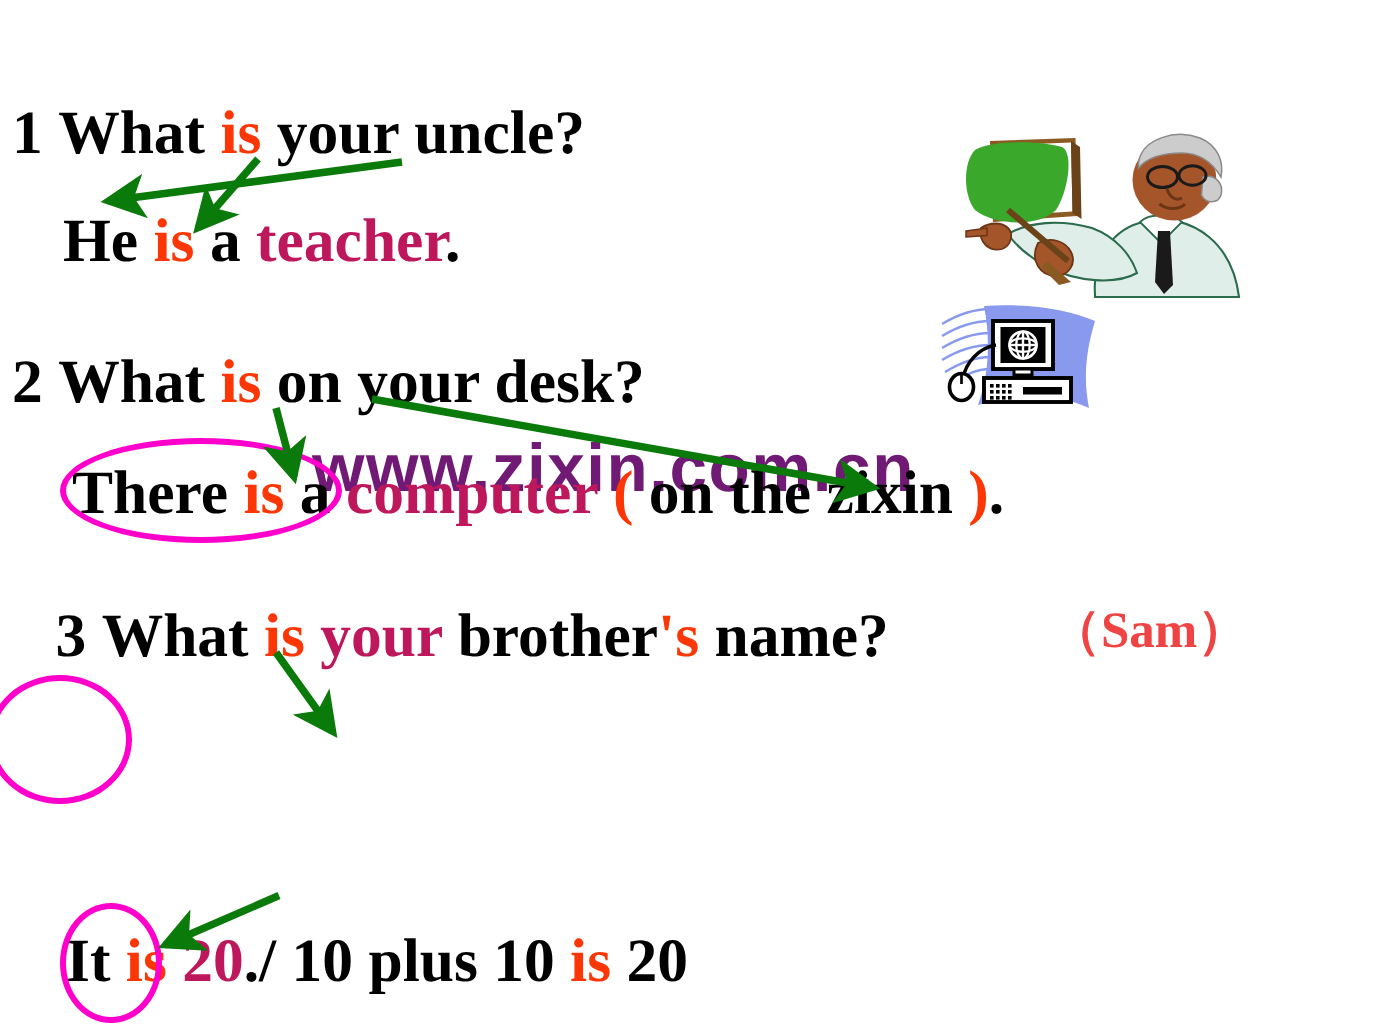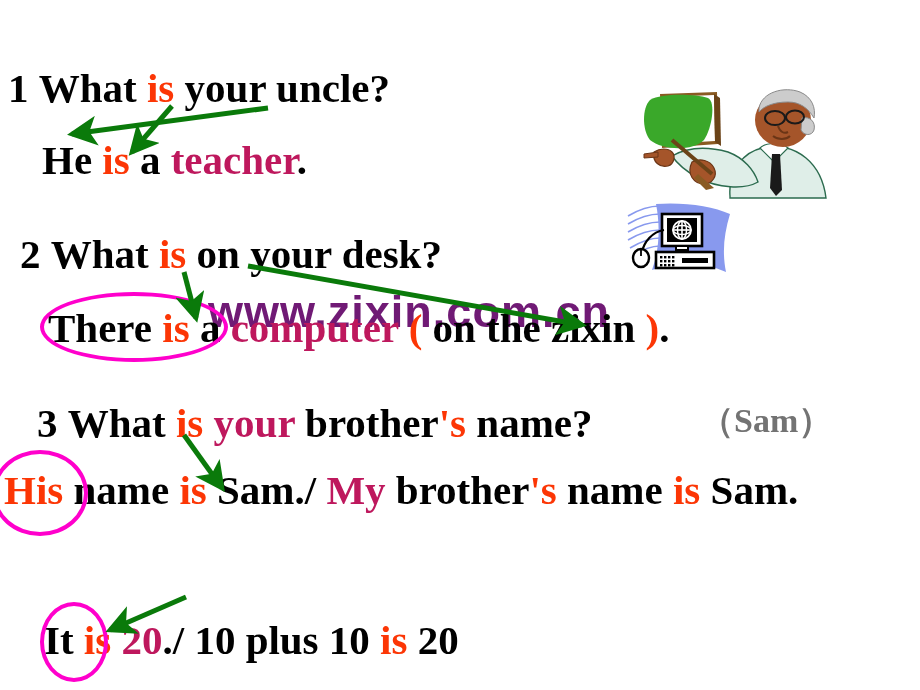--- a/index.html
+++ b/index.html
@@ -37,21 +37,21 @@
     position: absolute;
     white-space: nowrap;
     font-size: 41px;
     line-height: 1;
     color: #000000;
     z-index: 3;
   }
   .q   { letter-spacing: 0px; }
   .red  { color: #fc3605; }
   .blue { color: #be185d; }
-  .sam  { color: #737373; font-size: 34px; }
+  .sam  { color: #ef4444; font-size: 34px; }
 
   
   .ellipse {
     position: absolute;
     border: 4px solid #ff00cc;
     border-radius: 50%;
     z-index: 4;
     background: transparent;
   }
 
@@ -81,37 +81,34 @@
   <div class="watermark">www.zixin.com.cn</div>
 
   <div class="line q" style="left:8px; top:68px;">
     <span>1</span><span>&nbsp;</span><span>What </span><span class="red">is</span><span> your uncle?</span>
   </div>
 
   <div class="line" style="left:42px; top:140px;">
     <span>He </span><span class="red">is</span><span> a </span><span class="blue">teacher</span><span>.</span>
   </div>
 
-  <div class="line q" style="left:8px; top:234px;margin-left:12px;">
+  <div class="line q" style="left:8px; top:234px;">
     <span>2</span><span>&nbsp;</span><span>What </span><span class="red">is</span><span> on your desk?</span>
   </div>
 
   <div class="line" style="left:48px; top:308px;">
     <span>There </span><span class="red">is</span><span> a </span><span class="blue">computer</span><span class="red"> (</span><span> on the zixin </span><span class="red">)</span><span>.</span>
   </div>
 
   <div class="line q" style="left:8px; top:403px;margin-left:29px;">
     <span>3</span><span>&nbsp;</span><span>What </span><span class="red">is</span><span> </span><span class="blue">your</span><span> brother</span><span class="red">'s</span><span> name?</span>
   </div>
 
   <div class="line sam" style="left:700px; top:404px;">（Sam）</div>
 
-  <div class="line" style="left:4px; top:470px;">
-    <span class="red">His</span><span> name </span><span class="red">is</span><span> Sam./ </span><span class="blue">My</span><span> brother</span><span class="red">'s</span><span> name </span><span class="red">is</span><span> Sam.</span>
-  </div>
 
 
   <div class="line" style="left:44px; top:620px;">
     <span>It</span><span class="red"> is</span><span class="blue"> 20</span><span>./</span><span>   </span><span>10 plus 10 </span><span class="red">is</span><span> 20</span>
   </div>
 
   <div class="ellipse" style="left:40px;  top:292px; width:180px; height:62px;"></div>
   <div class="ellipse" style="left:-8px;  top:450px; width:88px;  height:78px;"></div>
   <div class="ellipse" style="left:40px;  top:602px; width:60px;  height:72px;"></div>
 

